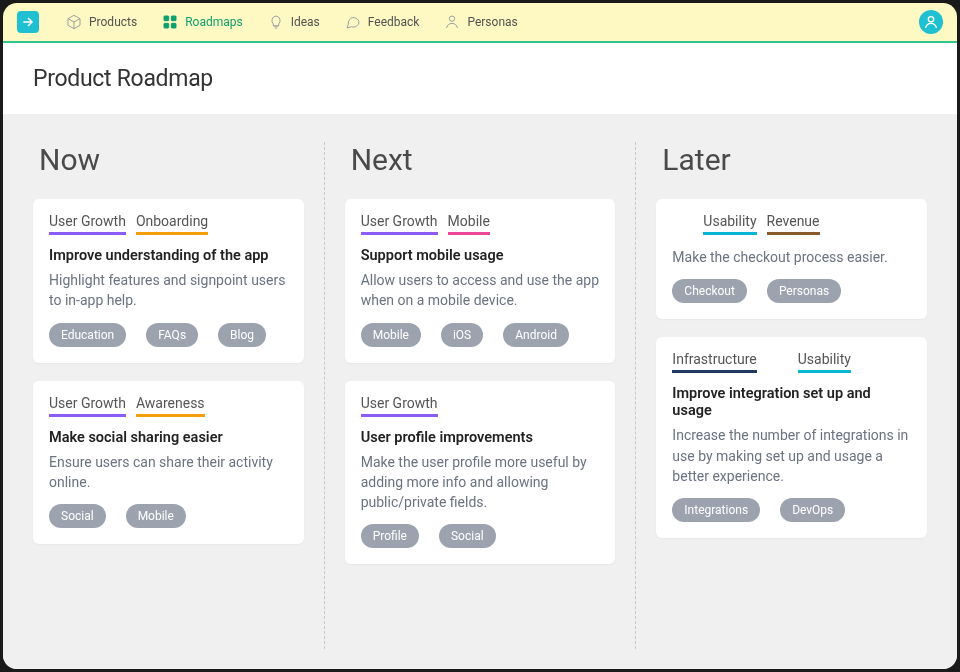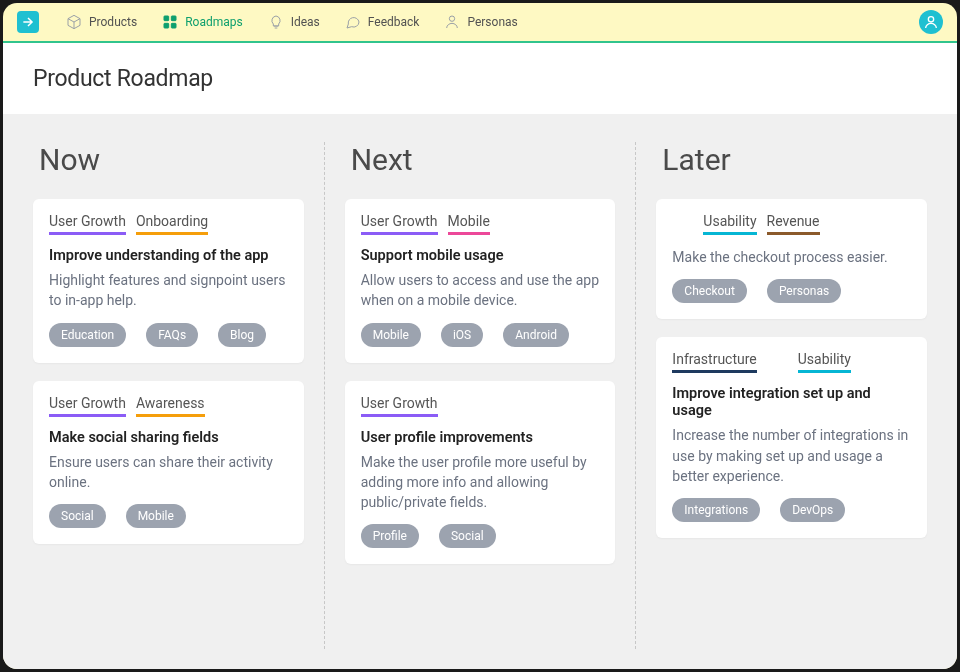--- a/index.html
+++ b/index.html
@@ -226,21 +226,21 @@
             <span class="tag">Education</span>
             <span class="tag">FAQs</span>
             <span class="tag">Blog</span>
           </div>
         </div>
         <div class="card">
           <div class="labels">
             <span class="label purple">User Growth</span>
             <span class="label orange">Awareness</span>
           </div>
-          <div class="card-title">Make social sharing fields</div>
+          <div class="card-title">Make social sharing easier</div>
           <div class="card-desc">Ensure users can share their activity online.</div>
           <div class="tags">
             <span class="tag">Social</span>
             <span class="tag">Mobile</span>
           </div>
         </div>
       </div>
       <div class="column">
         <div class="col-title">Next</div>
         <div class="card">

